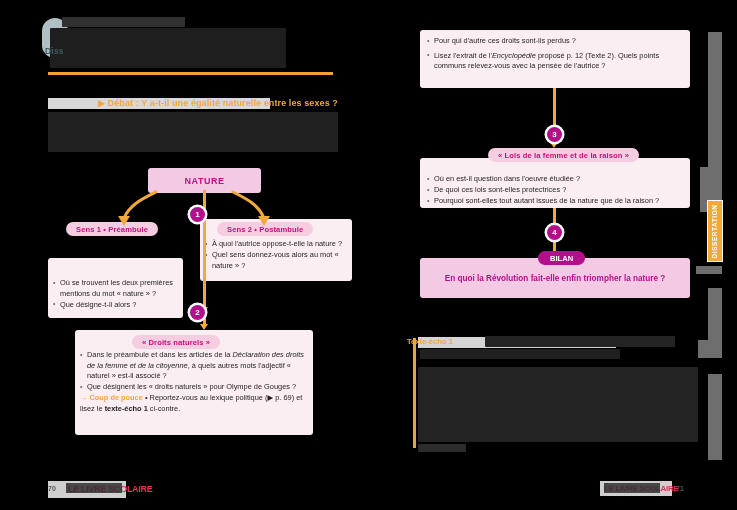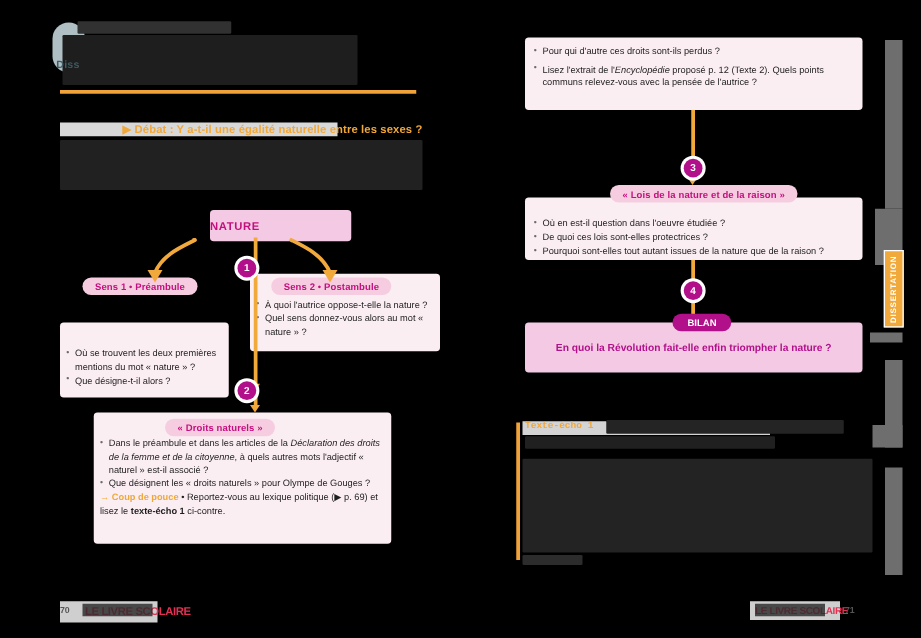--- a/index.html
+++ b/index.html
@@ -45,21 +45,21 @@
            box-shadow:0 0 0 2.5px #fff;}
 
   .vline{position:absolute;width:3px;background:#f2a93c;z-index:2;}
   .arrowhead{position:absolute;width:0;height:0;z-index:3;
              border-left:4.5px solid transparent;border-right:4.5px solid transparent;
              border-top:6px solid #f2a93c;}
 
   
   #nature-box{left:148px;top:168px;width:113px;height:25px;background:#f4c9e4;
               position:absolute;border-radius:3px;display:flex;align-items:center;
-              justify-content:flex-start;margin-left:20px;}
+              justify-content:center;}
   #nature-label{color:#c2107e;font-size:9px;font-weight:700;letter-spacing:.5px;}
 
   #sens1-box{left:48px;top:219px;width:135px;height:60px;margin-top:39px;}
   #sens2-box{left:200px;top:219px;width:132px;height:62px;padding-left:20px;}
   #sens1-pill{left:66px;top:222px;}
   #sens2-pill{left:217px;top:222px;}
   #sens1-list{position:absolute;left:5px;top:20px;right:5px;}
   #sens2-list{position:absolute;left:5px;top:20px;right:5px;}
 
   #droits-box{left:75px;top:330px;width:238px;height:105px;}
@@ -83,22 +83,22 @@
   #bilan-box{left:420px;top:258px;width:270px;height:40px;background:#f4c9e4;
              position:absolute;border-radius:3px;display:flex;align-items:center;
              justify-content:center;}
   #bilan-q{color:#b2108a;font-size:8.2px;font-weight:700;text-align:center;}
   #bilan-pill{position:absolute;left:538px;top:251px;background:#b2108a;color:#fff;
               font-size:7.6px;font-weight:700;border-radius:9px;padding:2.5px 12px;z-index:7;}
 
   
   #te-bar{position:absolute;left:413px;top:338px;width:2.5px;height:110px;background:#efa338;}
   #te-band{position:absolute;left:418px;top:337px;width:198px;height:11px;background:#d4d4d4;}
-  #te-label{position:absolute;left:420px;top:337px;font-size:7.6px;font-weight:700;
-            color:#f0a83a;white-space:nowrap;font-family:Liberation Mono, monospace;}
+  #te-label{position:absolute;left:407px;top:337px;font-size:7.6px;font-weight:700;
+            color:#f0a83a;white-space:nowrap;}
   #te-r1{position:absolute;left:485px;top:336px;width:190px;height:11px;background:#242424;}
   #te-r2{position:absolute;left:420px;top:349px;width:200px;height:10px;background:#202020;}
   #te-r3{position:absolute;left:418px;top:367px;width:280px;height:75px;background:#232323;}
   #te-r4{position:absolute;left:418px;top:444px;width:48px;height:8px;background:#2c2c2c;}
 
   
   .edge{position:absolute;right:15px;background:#6e6e6e;width:14px;}
   #edge1{top:32px;height:135px;}
   #edge1b{position:absolute;right:15px;top:167px;height:45px;width:22px;background:#6e6e6e;}
   #edge2{position:absolute;right:15px;top:212px;height:38px;width:14px;background:#6e6e6e;}
@@ -199,21 +199,21 @@
   <div class="numcirc" style="left:547px;top:127px;">3</div>
   <div class="arrowhead" style="left:550px;top:142px;"></div>
 
   <div class="qbox" id="r2-box">
     <ul id="r2-list">
       <li>Où en est‑il question dans l'oeuvre étudiée ?</li>
       <li>De quoi ces lois sont‑elles protectrices ?</li>
       <li>Pourquoi sont‑elles tout autant issues de la nature que de la raison ?</li>
     </ul>
   </div>
-  <div class="pill" id="r2-pill">« Lois de la nature et de la raison »</div>
+  <div class="pill" id="r2-pill">« Lois de la femme et de la raison »</div>
 
   <div class="vline" style="left:553px;top:208px;height:50px;"></div>
   <div class="numcirc" style="left:547px;top:225px;">4</div>
   <div class="arrowhead" style="left:550px;top:254px;"></div>
 
   <div id="bilan-box">
     <span id="bilan-q">En quoi la Révolution fait‑elle enfin triompher la nature ?</span>
   </div>
   <div id="bilan-pill">BILAN</div>
 

